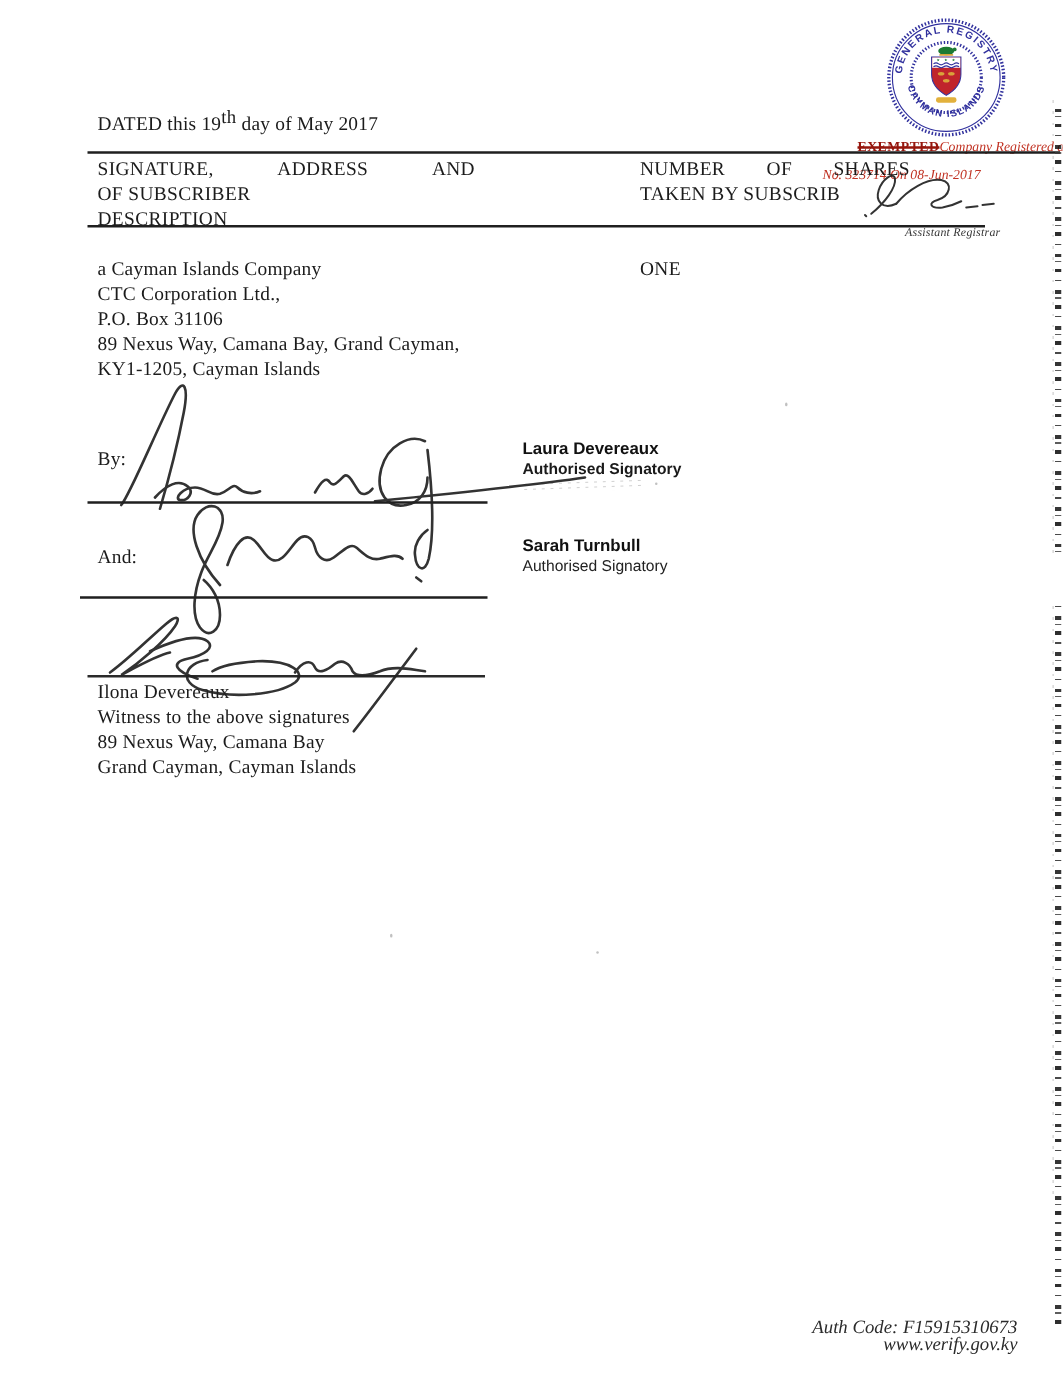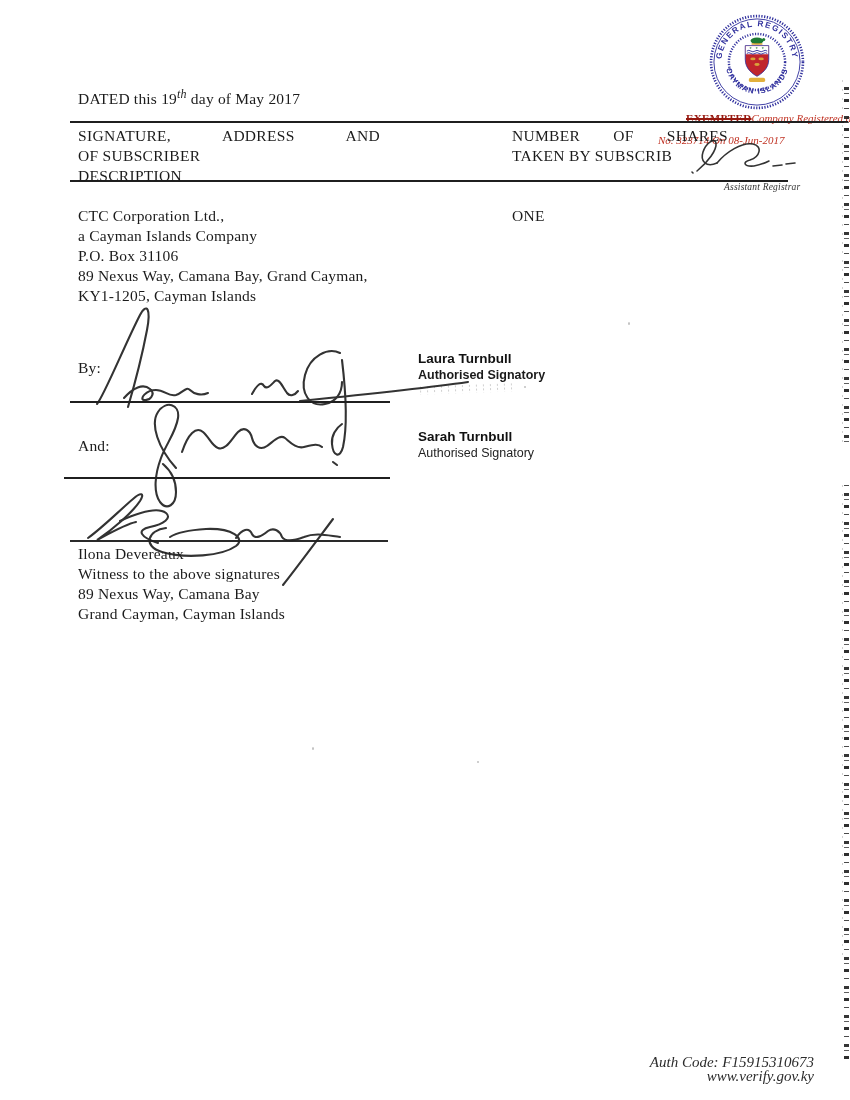--- a/index.html
+++ b/index.html
@@ -6,21 +6,21 @@
   html,body { width:850px; height:1100px; }
   body { background:#fff; font-family:"Liberation Serif", serif; color:#1c1c1c; position:relative; overflow:hidden; }
   .page { position:absolute; inset:0; background:#fff; }
 
   .abs { position:absolute; }
 
   
   .serif15 { font-size:15.5px; line-height:20px; letter-spacing:.2px; color:#1b1b1b; }
   .caps { letter-spacing:.3px; }
   .justify-line { display:inline-block; text-align:justify; text-align-last:justify; }
-  sup { font-size:12px; vertical-align:6px;font-style:italic; }
+  sup { font-size:15px; vertical-align:6px; }
 
   
   .rule { position:absolute; height:2px; background:#1f1f1f; }
   .rule.thin { height:1.6px; background:#2a2a2a; }
 
   
   .sans-name  { font-family:"Liberation Sans", sans-serif; font-size:13.5px; font-weight:700; color:#111; line-height:17px; }
   .sans-title { font-family:"Liberation Sans", sans-serif; font-size:12.5px; color:#222; line-height:16px; }
   .sans-title.bold { font-weight:700; color:#1a1a1a; }
 
@@ -107,32 +107,32 @@
     <span class="justify-line" style="width:302px;">SIGNATURE, ADDRESS AND</span>
     <div>OF SUBSCRIBER</div>
     <div>DESCRIPTION</div>
   </div>
   <div class="abs serif15 caps" style="left:512px; top:126px; width:220px;">
     <span class="justify-line" style="width:216px;">NUMBER OF SHARES</span>
     <div>TAKEN BY SUBSCRIB</div>
   </div>
 
   <div class="abs serif15" style="left:78px; top:206px;">
+    <div>a Cayman Islands Company</div>
     <div>CTC Corporation Ltd.,</div>
-    <div>a Cayman Islands Company</div>
     <div>P.O. Box 31106</div>
     <div>89 Nexus Way, Camana Bay, Grand Cayman,</div>
     <div>KY1-1205, Cayman Islands</div>
   </div>
   <div class="abs serif15 caps" style="left:512px; top:206px;">ONE</div>
 
   <div class="abs serif15" style="left:78px; top:358px;">By:</div>
   <div class="rule" style="left:70px; top:401px; width:320px;"></div>
   <div class="abs" style="left:418px; top:350px;">
-    <div class="sans-name">Laura Turnbull</div>
+    <div class="sans-name">Laura Devereaux</div>
     <div class="sans-title bold">Authorised Signatory</div>
   </div>
   <div class="smudge" style="left:417px; top:384px;"></div>
 
   <div class="abs serif15" style="left:78px; top:436px;">And:</div>
   <div class="rule" style="left:64px; top:477px; width:326px;"></div>
   <div class="abs" style="left:418px; top:428px;">
     <div class="sans-name">Sarah Turnbull</div>
     <div class="sans-title">Authorised Signatory</div>
   </div>

